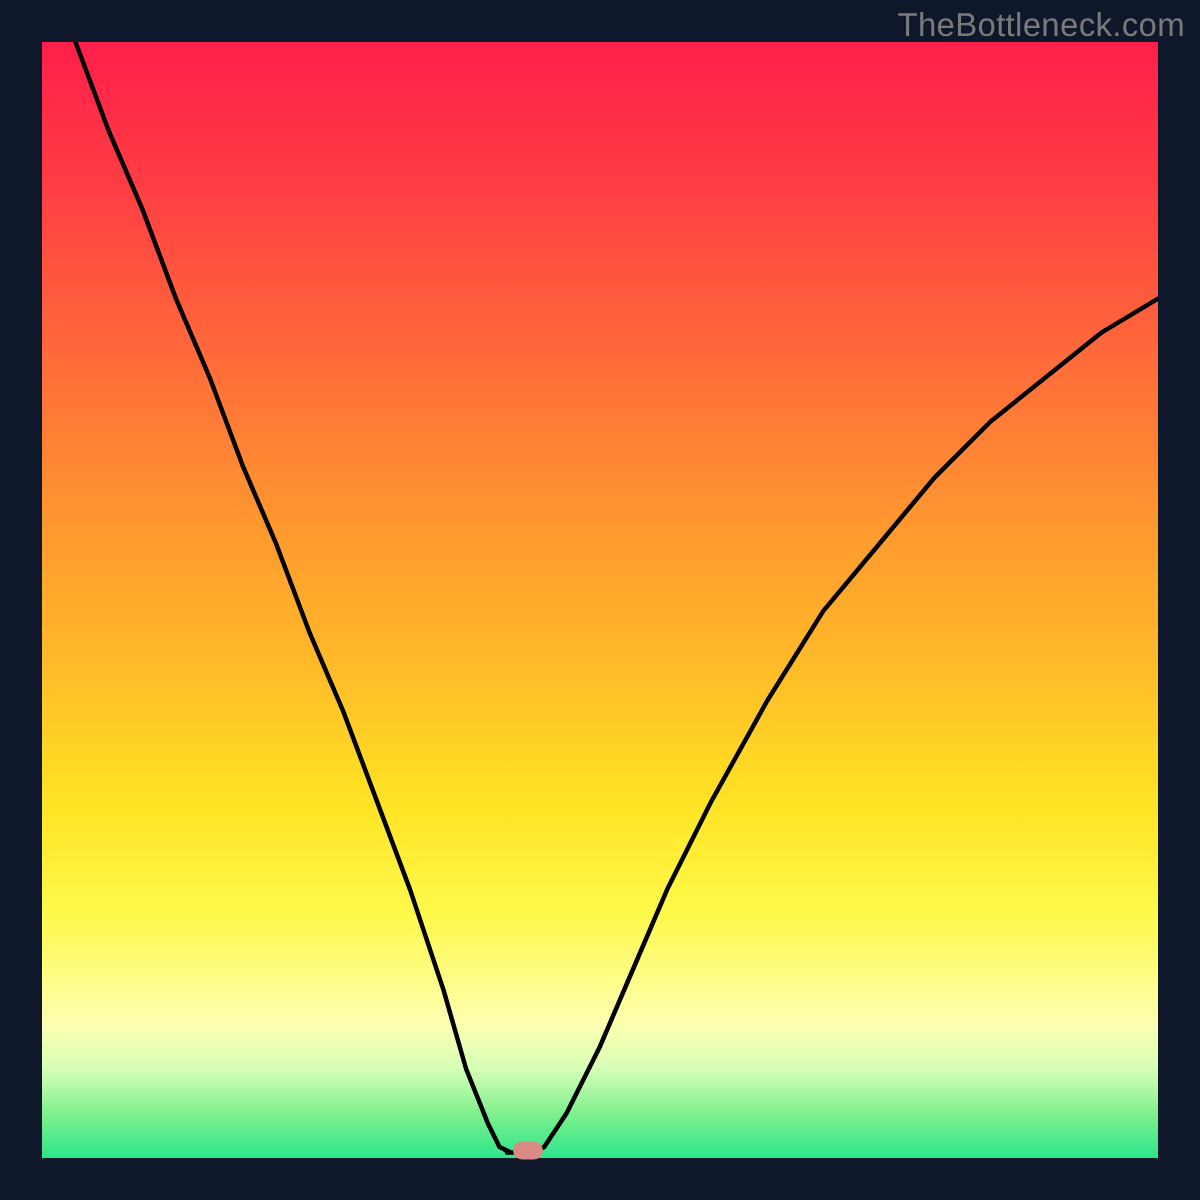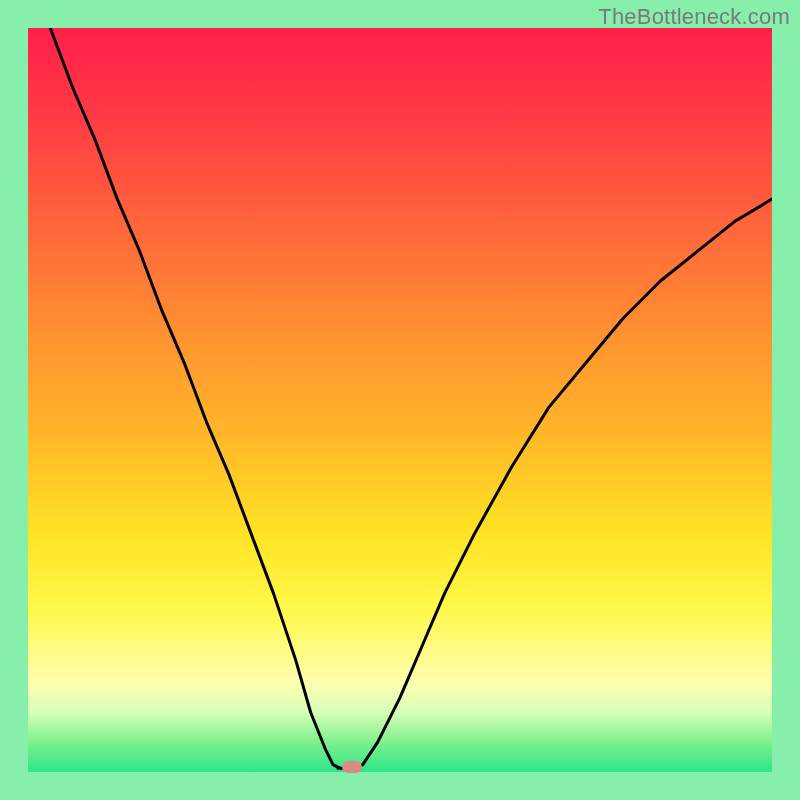--- a/index.html
+++ b/index.html
@@ -10,21 +10,21 @@
     background: #000;
     overflow: hidden;
     font-family: Arial, Helvetica, sans-serif;
   }
   .frame {
     position: absolute;
     left: 0;
     top: 0;
     width: 800px;
     height: 800px;
-    background: #86efac;
+    background: #0f172a;
   }
   .plot {
     position: absolute;
     left: 28px;
     top: 28px;
     width: 744px;
     height: 744px;
     
     background: linear-gradient(
       to bottom,

